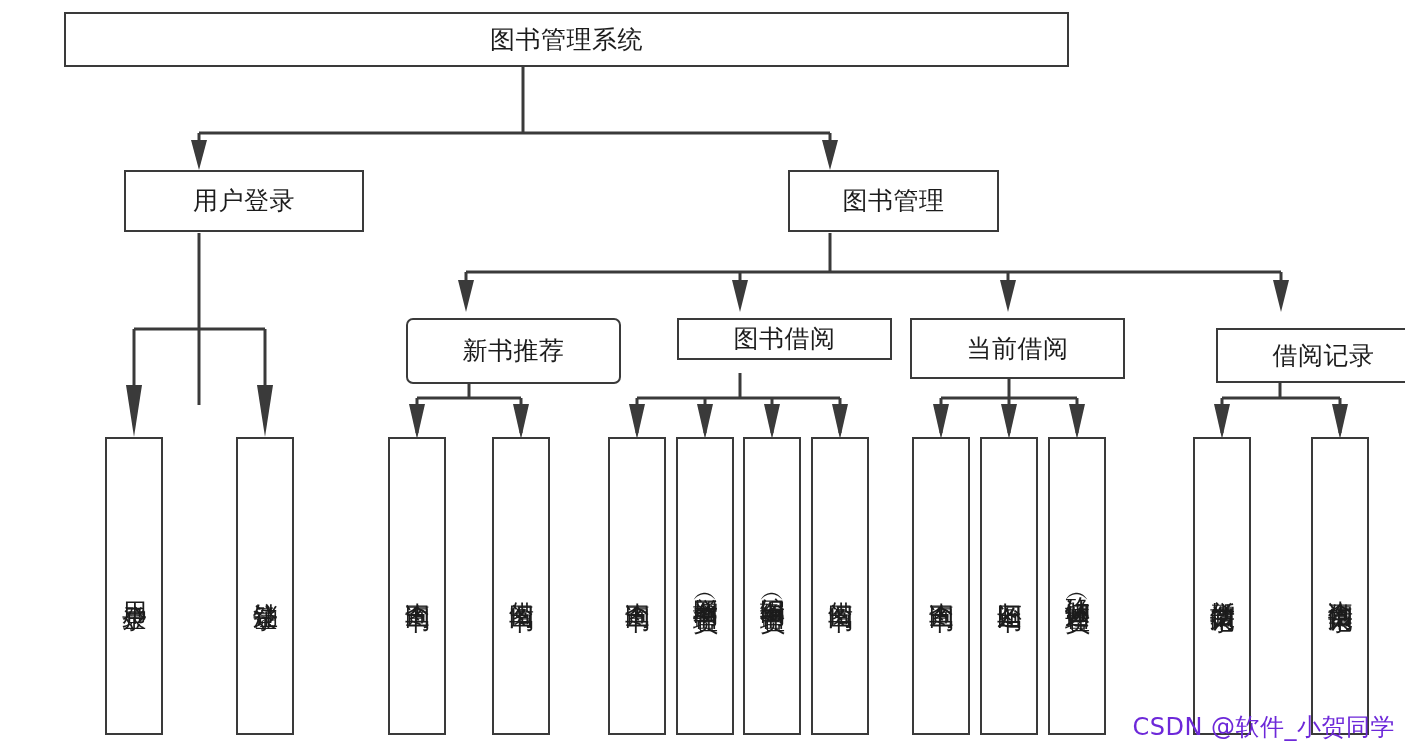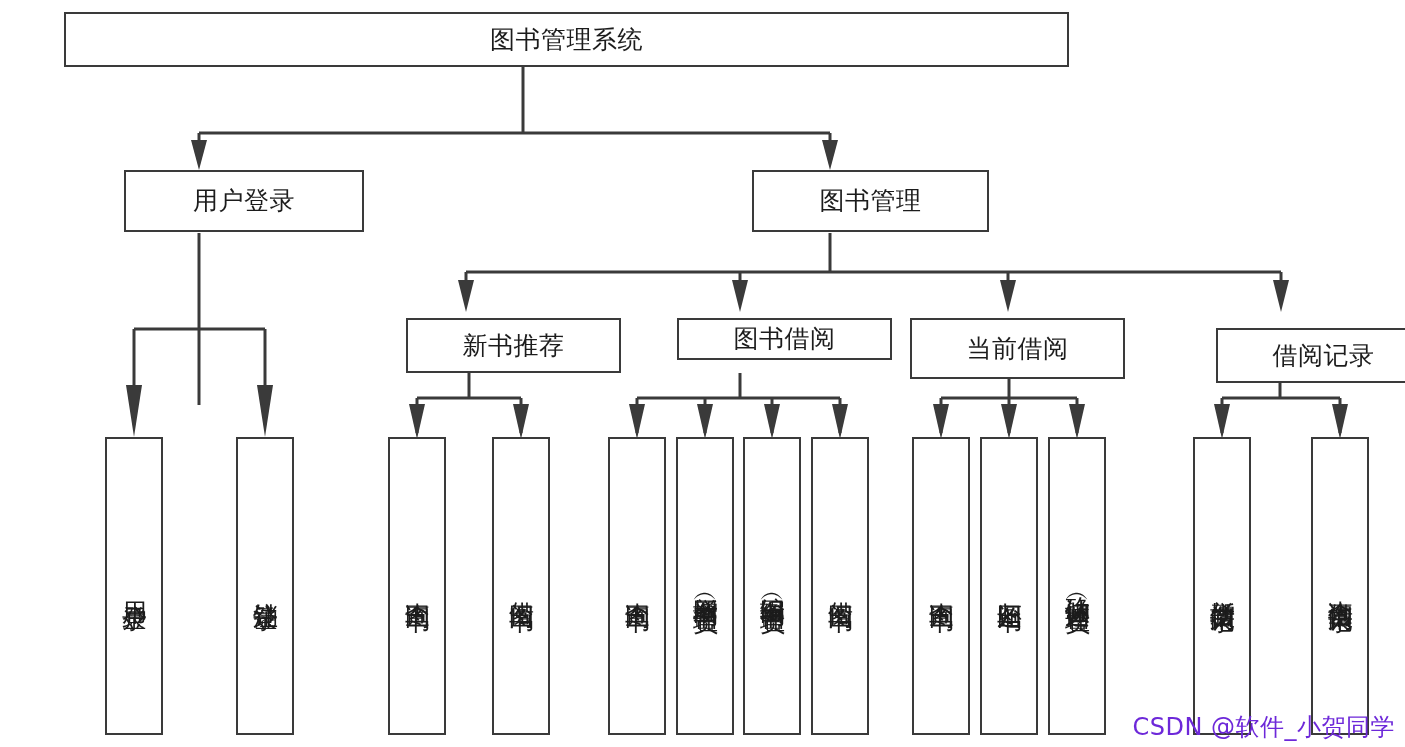--- a/index.html
+++ b/index.html
@@ -141,23 +141,23 @@
       <polygon points="1069,404 1085,404 1077,439"></polygon>
 
       <polygon points="1214,404 1230,404 1222,439"></polygon>
       <polygon points="1332,404 1348,404 1340,439"></polygon>
     </g>
   </svg>
 
   <div class="node node-h" id="root-node">图书管理系统</div>
 
   <div class="node node-h" style="left:80px;  top:170px; width:240px; height:62px;">用户登录</div>
-  <div class="node node-h" style="left:708px; top:170px; width:237px; height:62px;">图书管理</div>
+  <div class="node node-h" style="left:744px; top:170px; width:211px; height:62px;">图书管理</div>
 
-  <div class="node node-h" style="left:362px;  top:318px; width:215px; height:55px;">新书推荐</div>
+  <div class="node node-h" style="left:362px;  top:318px; width:215px; height:66px;border-radius:7px;">新书推荐</div>
   <div class="node node-h" style="left:633px;  top:318px; width:215px; height:42px;">图书借阅</div>
   <div class="node node-h" style="left:866px;  top:318px; width:215px; height:61px;">当前借阅</div>
   <div class="node node-h" style="left:1172px; top:328px; width:215px; height:55px;">借阅记录</div>
 
   <div class="node node-v" style="left:105px; top:437px; width:58px; height:298px;">用户登录</div>
   <div class="node node-v" style="left:236px; top:437px; width:58px; height:298px;">注销登录</div>
 
   <div class="node node-v" style="left:388px; top:437px; width:58px; height:298px;">查询图书</div>
   <div class="node node-v" style="left:492px; top:437px; width:58px; height:298px;">借阅图书</div>
 

